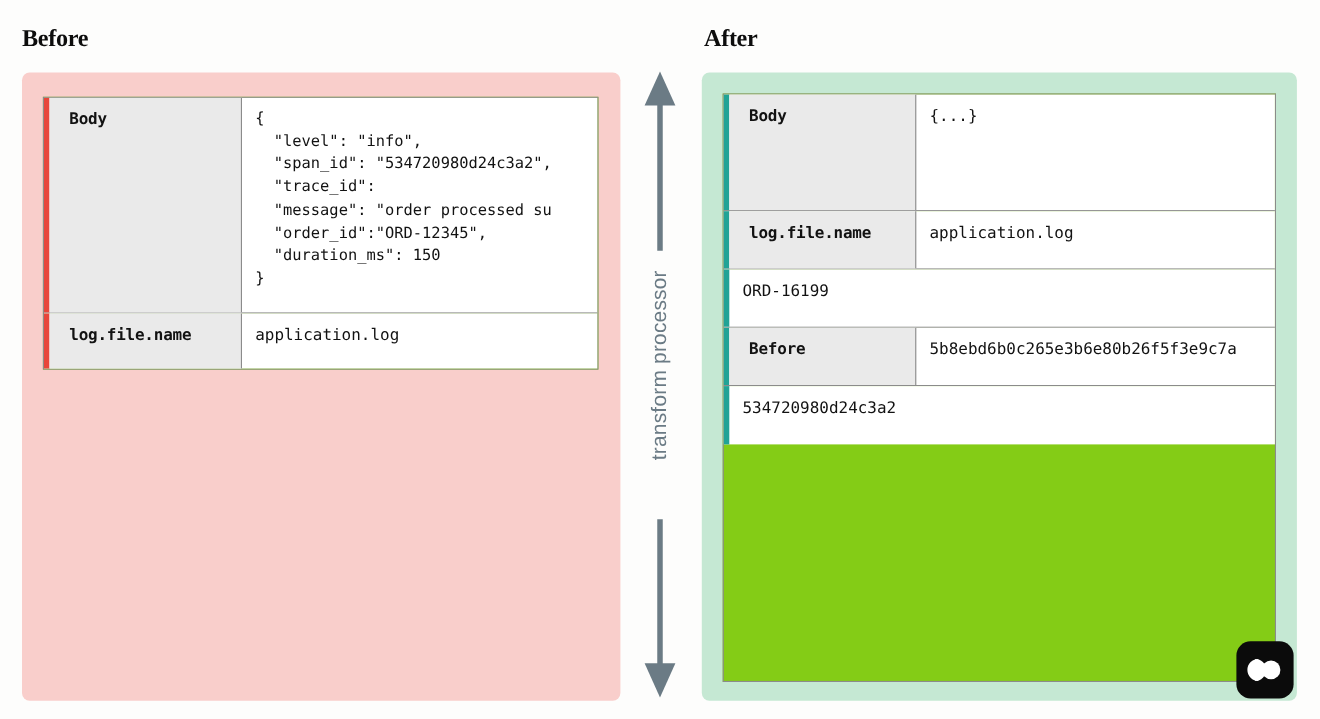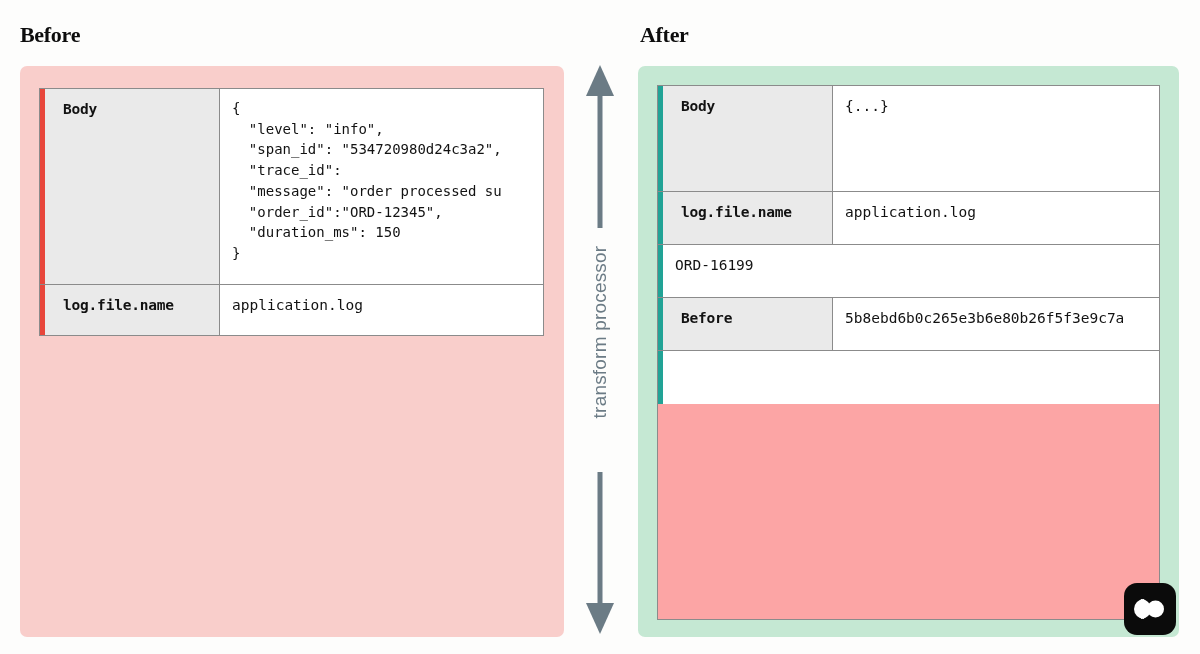--- a/index.html
+++ b/index.html
@@ -36,21 +36,21 @@
     background:#f9cecb;
   }
   #panel-after{
     left:638px;top:66px;width:541px;height:571px;
     background:#c5e8d3;
   }
 
   
   .kv-table{
     position:absolute;
-    background:#fca5a5;
+    background:#84cc16;
     border:1px solid #8b8b8b;
     box-sizing:border-box;
     display:flex;
     flex-direction:column;
   }
   #table-before{left:19px;top:22px;width:505px;height:248px;}
   #table-after{left:19px;top:19px;width:503px;height:535px;}
 
   .kv-row{
     display:flex;
@@ -208,20 +208,21 @@
 
 
       <div class="kv-row row-std">
         <div class="accent accent-teal"></div>
         <div class="kv-key">Before</div>
         <div class="kv-val">5b8ebd6b0c265e3b6e80b26f5f3e9c7a</div>
       </div>
 
       <div class="kv-row row-std">
         <div class="accent accent-teal"></div>
+        <div class="kv-val">534720980d24c3a2</div>
       </div>
 
     </div>
   </div>
 
   <div id="brand-logo">
     <svg width="52" height="52" viewBox="0 0 52 52">
       <path d="M17 16 L17 36 A10 10 0 0 0 17 16 Z" fill="#ffffff" transform="translate(0,0)"></path>
       <path d="M20 16 A10 10 0 0 0 20 36 Z" fill="#ffffff"></path>
       <circle cx="31.5" cy="26" r="8.5" fill="#ffffff"></circle>

